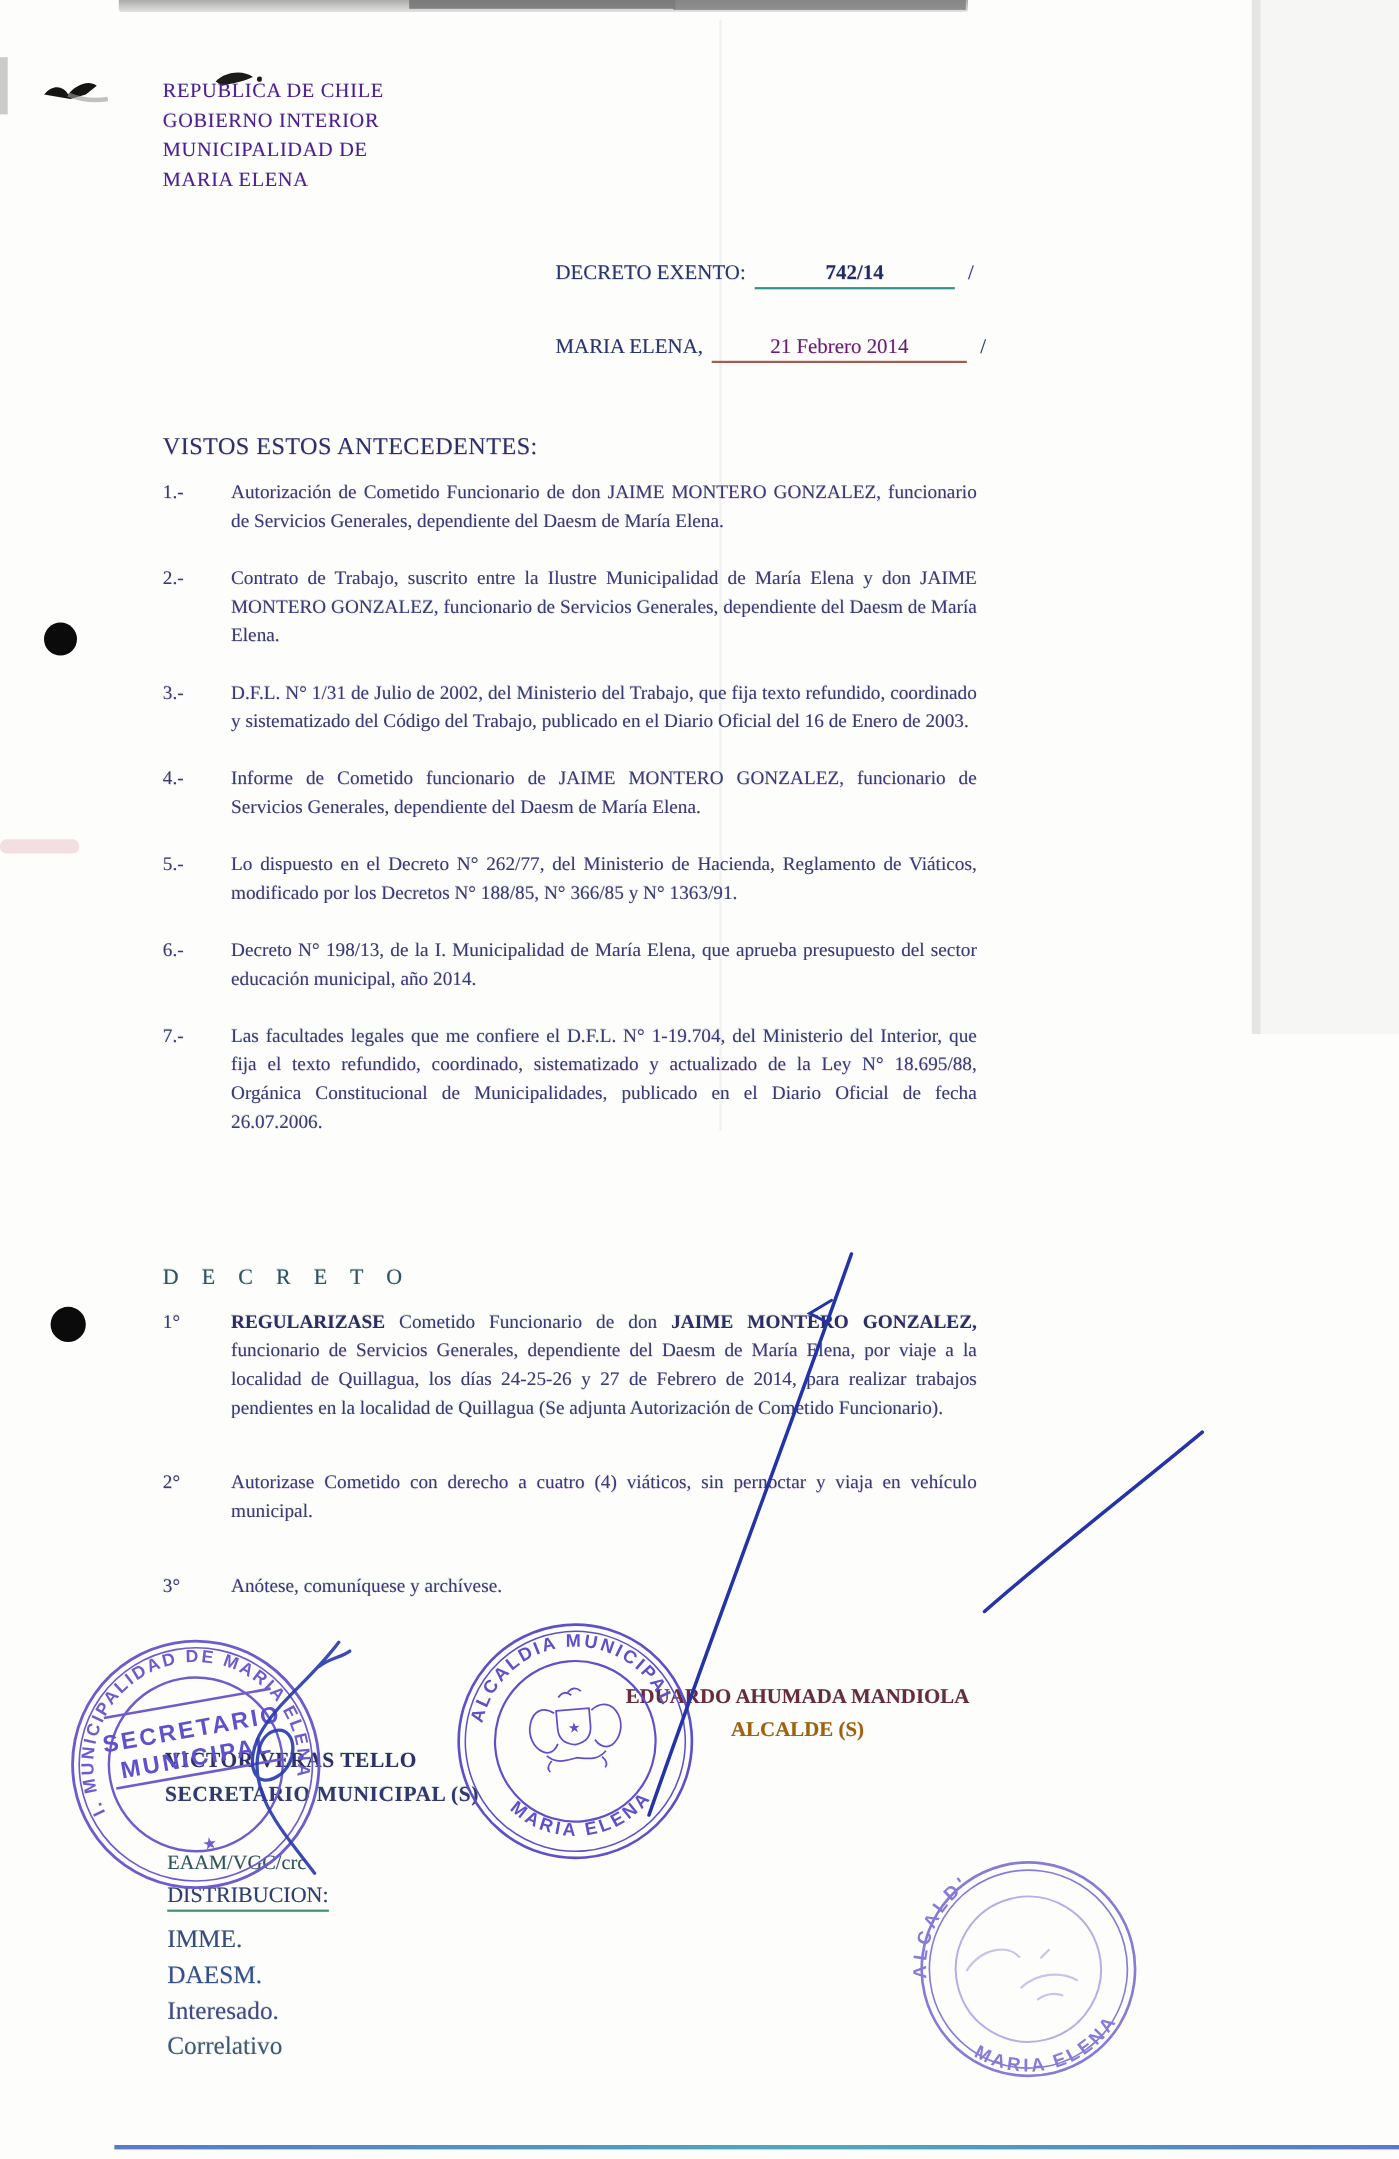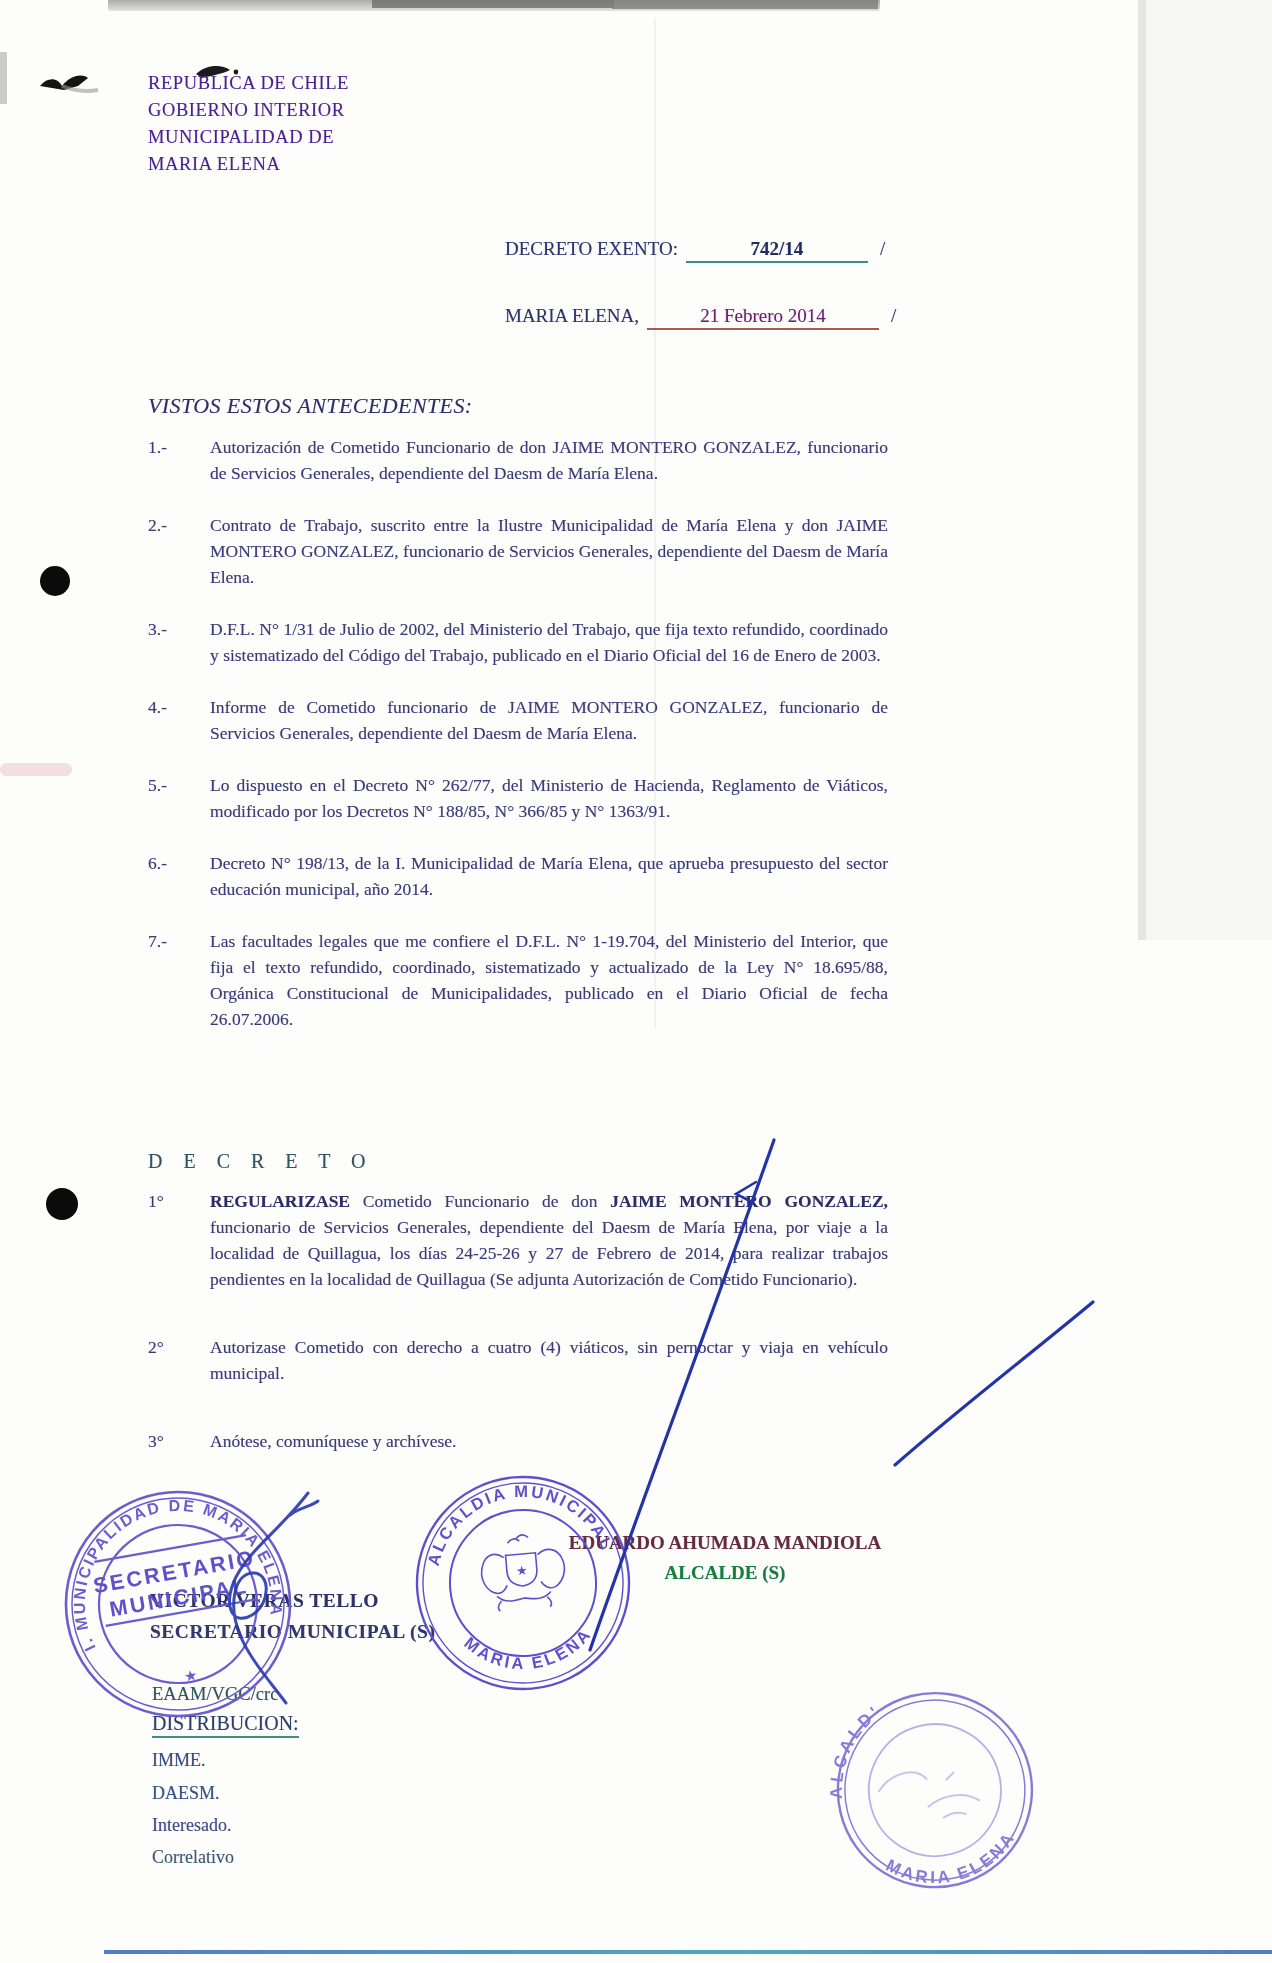--- a/index.html
+++ b/index.html
@@ -28,42 +28,42 @@
   
   .line-right{font-size:19px;color:#28356e;white-space:nowrap;}
   .decree-line{left:505px;top:238px;}
   .date-line{left:505px;top:305px;}
   .blank{display:inline-block;text-align:center;margin-left:8px;padding-bottom:1px;}
   .blank-teal{width:182px;border-bottom:2.5px solid #2e9488;font-weight:bold;color:#1f2d5e;}
   .blank-red{width:232px;border-bottom:2.5px solid #a85a4e;color:#701a75;}
   .slash{margin-left:12px;color:#28356e;}
 
   
-  .vistos-title{left:148px;top:393px;font-size:22px;letter-spacing:.4px;color:#2e2e68;font-style:italic;}
+  .vistos-title{left:148px;top:393px;font-size:22px;letter-spacing:.4px;color:#2e2e68;}
   .list{left:148px;top:434px;width:740px;font-size:17.5px;line-height:26px;color:#3a3a78;}
   .item{position:relative;margin-bottom:26px;}
   .item .num{position:absolute;left:0;top:0;}
   .item .txt{margin-left:62px;text-align:justify;}
   .b{font-weight:bold;color:#2c2c66;}
 
   
   .decreto-title{left:148px;top:1150px;font-size:20px;letter-spacing:8px;color:#2f5560;}
   .decreto{top:1188px;}
   .decreto .item{margin-bottom:42px;}
 
   
   .mayor-block{left:535px;top:1528px;width:380px;text-align:center;font-size:19px;line-height:30px;font-weight:600;}
   .mayor-name{color:#662c3e;}
-  .mayor-title{color:#15803d;}
+  .mayor-title{color:#a16207;}
   .mayor-org{color:#2c3168;}
   .sec-name{left:150px;top:1590px;font-size:19.5px;letter-spacing:.5px;color:#2c3166;font-weight:600;}
   .sec-title{left:150px;top:1621px;font-size:19.5px;letter-spacing:.5px;color:#31386e;font-weight:600;}
   .initials{left:152px;top:1684px;font-size:18.5px;color:#2f555a;}
   .dist-label{left:152px;top:1712px;font-size:20px;font-weight:400;color:#2c3f6e;border-bottom:2.5px solid #3f8f7a;padding-bottom:1px;}
-  .dist-item{left:152px;font-size:18px;color:#35507f;}
+  .dist-item{left:152px;font-size:23px;color:#35507f;}
   .d0{top:1750px;color:#344f7e;}
   .d1{top:1783px;color:#33508a;}
   .d2{top:1815px;color:#3f4a86;}
   .d3{top:1847px;color:#3f5a74;}
 
   svg text{font-family:"Liberation Sans", sans-serif;}
 </style>
 </head>
 <body>
 

